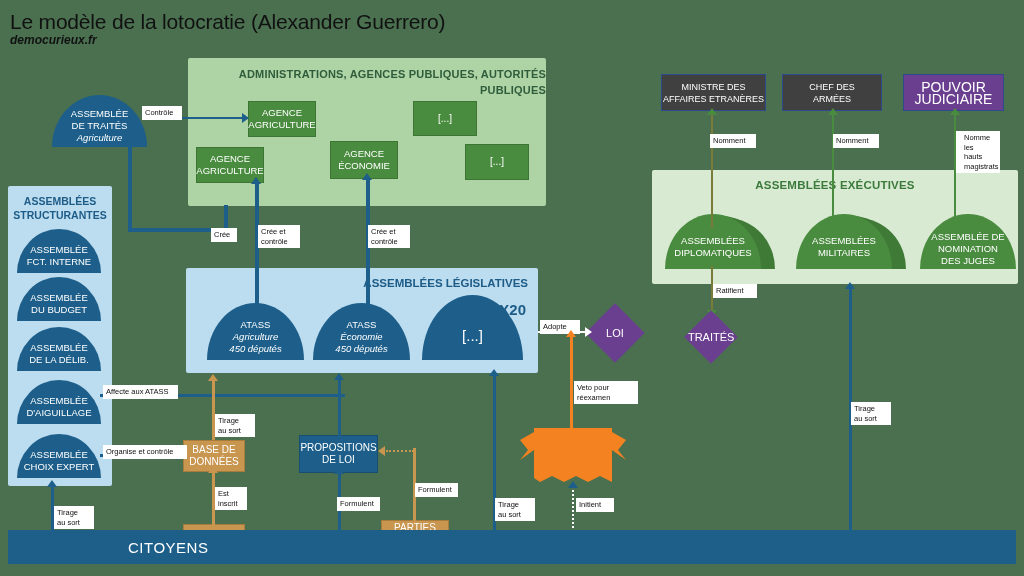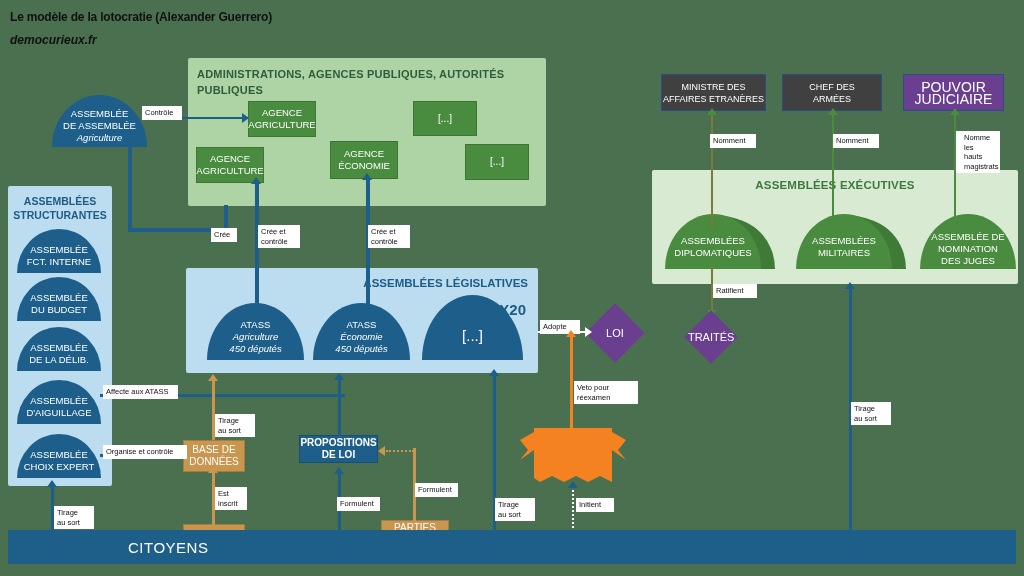--- a/index.html
+++ b/index.html
@@ -4,31 +4,31 @@
 <style>
   html,body{margin:0;padding:0;}
   body{
     width:1024px;height:576px;position:relative;overflow:hidden;
     background:#4a7050;
     font-family:"Liberation Sans", sans-serif;
   }
   .abs{position:absolute;}
   
   #title{
-    left:10px;top:10px;font-size:12px;font-weight:bold;color:#111;
+    left:10px;top:10px;font-size:21px;font-weight:normal;color:#111;
     letter-spacing:-0.2px;white-space:nowrap;
   }
   #subtitle{
     left:10px;top:33px;font-size:12px;font-weight:bold;font-style:italic;color:#111;
   }
   
   .panel{border-radius:2px;}
   #panel-admin{left:188px;top:58px;width:358px;height:148px;background:#aed3a5;}
   #panel-admin .ptitle{
-    position:absolute;left:0;right:0;top:8px;text-align:left;
+    position:absolute;left:0;right:0;top:8px;text-align:right;
     font-size:11px;font-weight:bold;color:#2f5c3a;line-height:16px;
     letter-spacing:0.2px;
     margin-left:9px;
   }
   #panel-exec{left:652px;top:170px;width:366px;height:114px;background:#d9ead3;}
   #panel-exec .ptitle{
     position:absolute;left:0;right:0;top:9px;text-align:center;
     font-size:11.5px;font-weight:bold;color:#3c7a3c;letter-spacing:0.2px;
   }
   #panel-struct{left:8px;top:186px;width:104px;height:300px;background:#bcdcf0;}
@@ -143,21 +143,21 @@
 <div class="abs box greenpale" style="left:413px;top:101px;width:64px;height:35px;">
   <span>[...]</span>
 </div>
 <div class="abs box greenpale" style="left:465px;top:144px;width:64px;height:36px;">
   <span>[...]</span>
 </div>
 
 <div class="abs dome blue" style="left:52px;top:95px;width:95px;height:52px;">
   <span class="lbl">
     <span class="l1">ASSEMBLÉE</span>
-    <span class="l1">DE ASSEMBLÉE</span>
+    <span class="l1">DE TRAITÉS</span>
     <span class="l2">Agriculture</span>
   </span>
 </div>
 
 <div class="abs ln" style="left:147px;top:117px;width:101px;height:2px;"></div>
 <div class="abs arrow arr-right" style="left:242px;top:113px;"></div>
 <div class="abs elabel" style="left:142px;top:106px;width:40px;">Contrôle</div>
 
 <div class="abs panel" id="panel-struct">
   <div class="ptitle" style="white-space:pre-line;">ASSEMBLÉES
@@ -321,21 +321,21 @@
 <div class="abs arrow arr-up" style="left:568px;top:481px;"></div>
 <div class="abs elabel" style="left:576px;top:498px;width:38px;">Initient</div>
 
 <div class="abs box tan" style="left:183px;top:440px;width:62px;height:32px;">
   <span style="white-space:pre-line;">BASE DE
 DONNÉES</span>
 </div>
 <div class="abs box tan" style="left:183px;top:524px;width:62px;height:22px;">
   <span>EXPERTS</span>
 </div>
-<div class="abs box blue" style="left:299px;top:435px;width:79px;height:28px;font-weight:bold;">
+<div class="abs box blue" style="left:299px;top:435px;width:79px;height:38px;">
   <span style="white-space:pre-line;">PROPOSITIONS
 DE LOI</span>
 </div>
 <div class="abs box tan" style="left:381px;top:520px;width:68px;height:28px;">
   <span style="white-space:pre-line;">PARTIES
 PRENANTES</span>
 </div>
 
 <div class="abs" id="citoyens">
   <span>CITOYENS</span>

